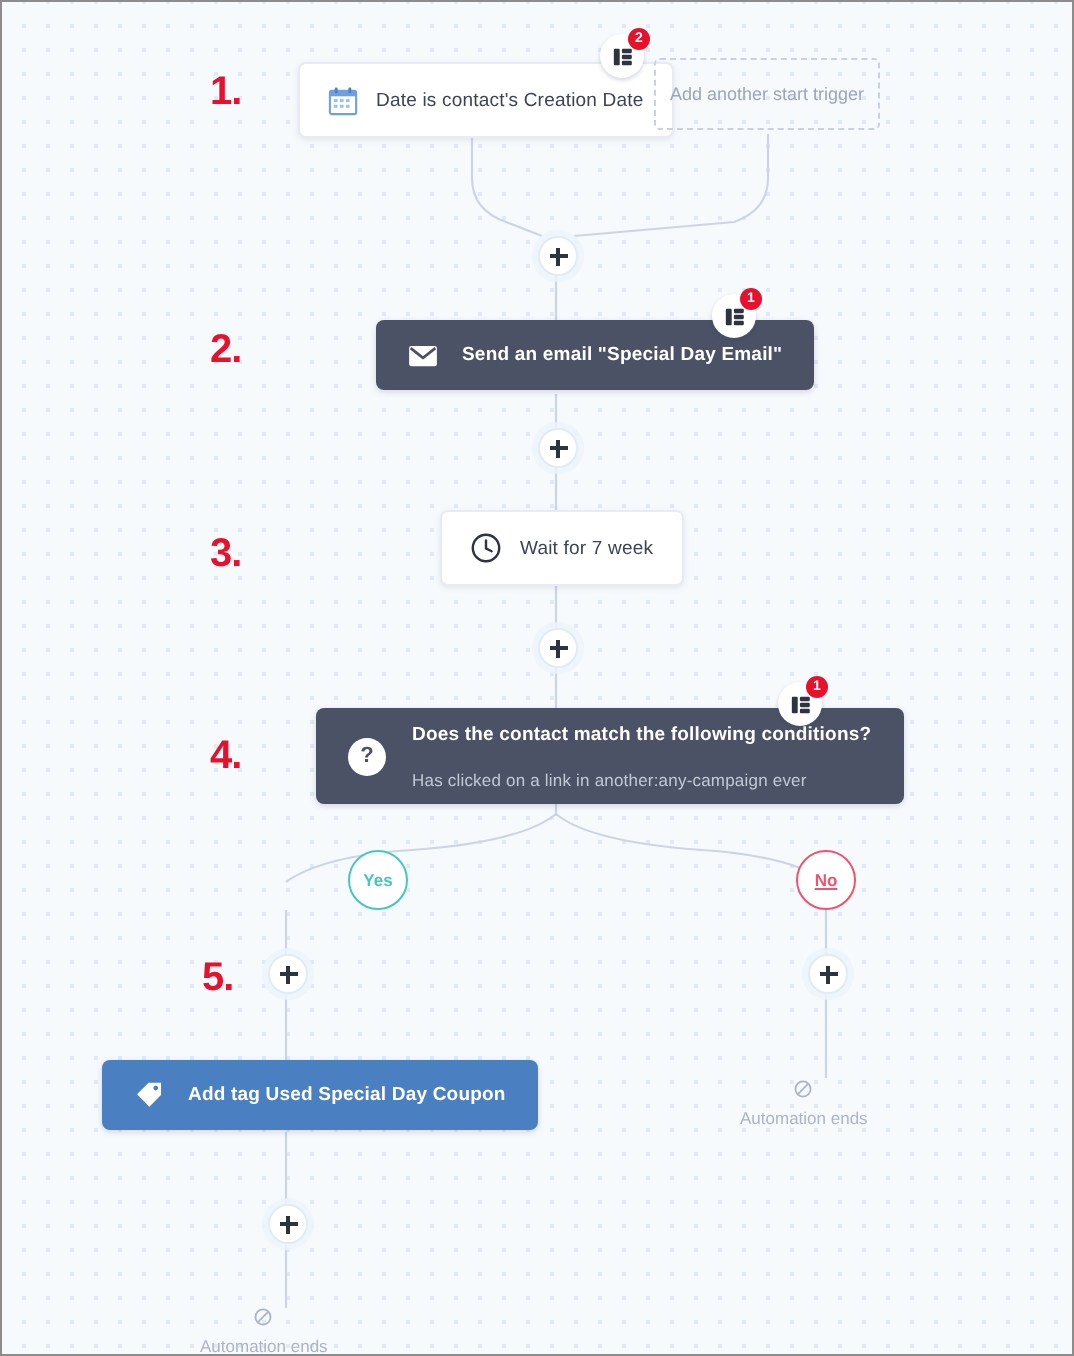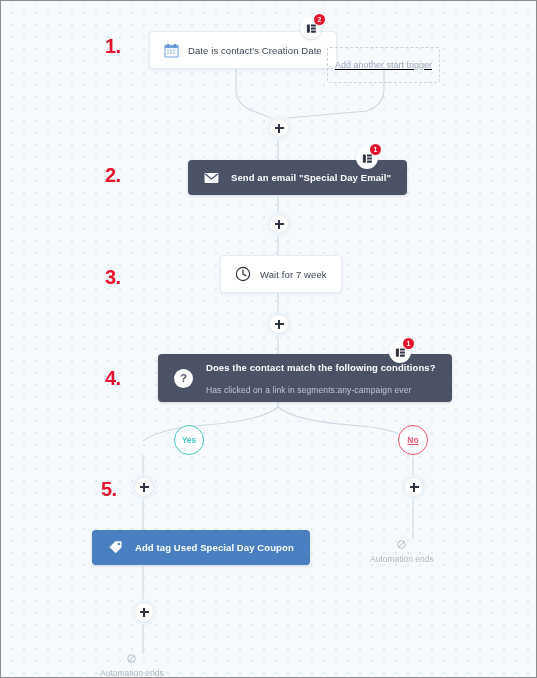--- a/index.html
+++ b/index.html
@@ -91,21 +91,20 @@
     letter-spacing: 0.1px;
   }
 
   .node-blue {
     background: #4a7fc1;
     border-radius: 4px;
     box-shadow: 0 1px 3px rgba(40,60,90,0.18);
     height: 35px;
     padding: 13px 16px;
     gap: 12px;
-    margin-left: 41px;
   }
   .node-blue .node-label {
     font-size: 9.5px;
     font-weight: bold;
     color: #ffffff;
     white-space: nowrap;
     letter-spacing: 0.1px;
   }
 
   
@@ -316,21 +315,21 @@
       <svg width="11" height="11" viewBox="0 0 12 12" xmlns="http://www.w3.org/2000/svg">
         <rect x="1" y="1.5" width="3.2" height="9" rx="0.6" fill="#2d3340"></rect>
         <rect x="5.4" y="1.5" width="5.4" height="2.4" rx="0.6" fill="#2d3340"></rect>
         <rect x="5.4" y="4.8" width="5.4" height="2.4" rx="0.6" fill="#2d3340"></rect>
         <rect x="5.4" y="8.1" width="5.4" height="2.4" rx="0.6" fill="#2d3340"></rect>
       </svg>
     </div>
     <div class="badge-count">2</div>
   </div>
 
-  <div class="node node-dashed" style="left:326px; top:46px; width:113px;text-decoration:underline;">
+  <div class="node node-dashed" style="left:326px; top:28px; width:113px;">
     <span class="node-label">Add another start trigger</span>
   </div>
 
   <div class="plus-btn" style="left:268px; top:117px;"></div>
 
   <div class="node node-dark" style="left:187px; top:159px;">
     <span class="icon">
       <svg width="15" height="12" viewBox="0 0 16 12" xmlns="http://www.w3.org/2000/svg">
         <rect x="0.6" y="0.6" width="14.8" height="10.8" rx="1.2" fill="#ffffff"></rect>
         <path d="M 1.4 1.8 L 8 7 L 14.6 1.8" fill="none" stroke="#4b5266" stroke-width="1.4" stroke-linejoin="round"></path>
@@ -362,21 +361,21 @@
     </span>
     <span class="node-label">Wait for 7 week</span>
   </div>
 
   <div class="plus-btn" style="left:268px; top:313px;"></div>
 
   <div class="node node-cond" style="left:157px; top:353px;">
     <span class="qmark-circle">?</span>
     <span class="cond-texts">
       <span class="cond-title">Does the contact match the following conditions?</span>
-      <span class="cond-sub">Has clicked on a link in segments:any-campaign ever</span>
+      <span class="cond-sub">Has clicked on a link in another:any-campaign ever</span>
     </span>
   </div>
 
   <div class="badge-wrap" style="left:388px; top:340px;">
     <div class="badge-circle">
       <svg width="11" height="11" viewBox="0 0 12 12" xmlns="http://www.w3.org/2000/svg">
         <rect x="1" y="1.5" width="3.2" height="9" rx="0.6" fill="#2d3340"></rect>
         <rect x="5.4" y="1.5" width="5.4" height="2.4" rx="0.6" fill="#2d3340"></rect>
         <rect x="5.4" y="4.8" width="5.4" height="2.4" rx="0.6" fill="#2d3340"></rect>
         <rect x="5.4" y="8.1" width="5.4" height="2.4" rx="0.6" fill="#2d3340"></rect>

